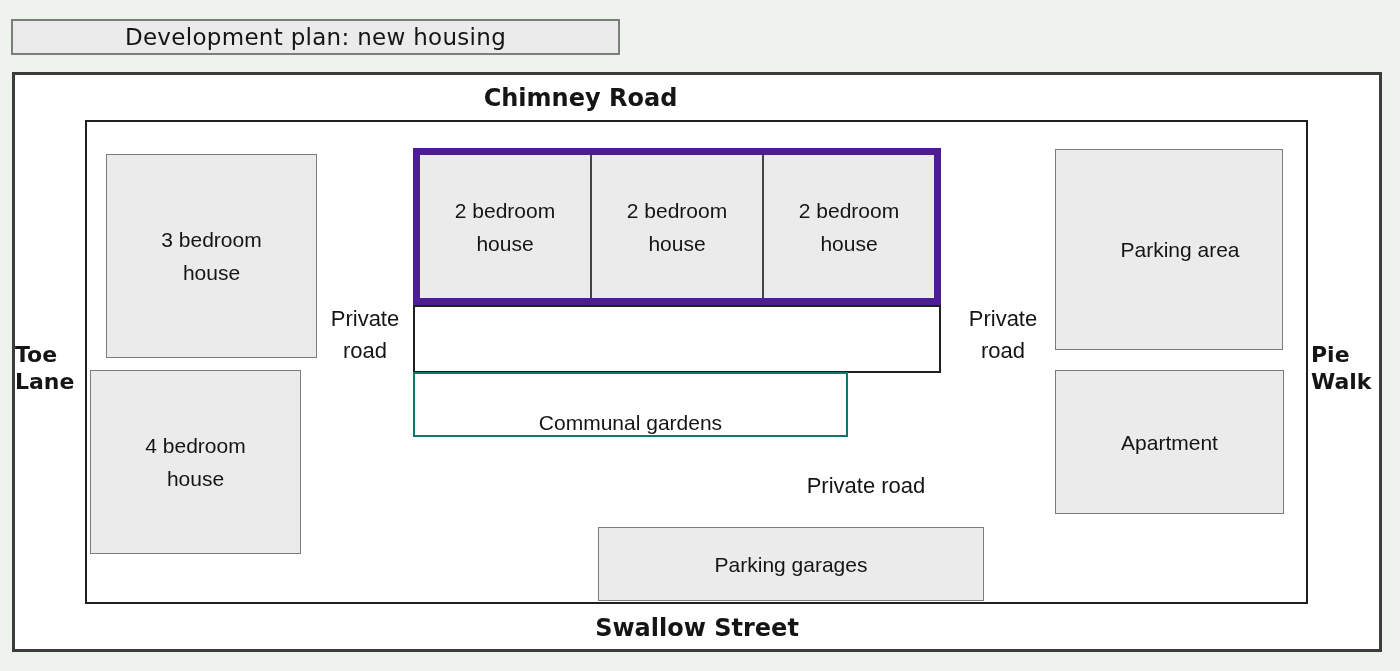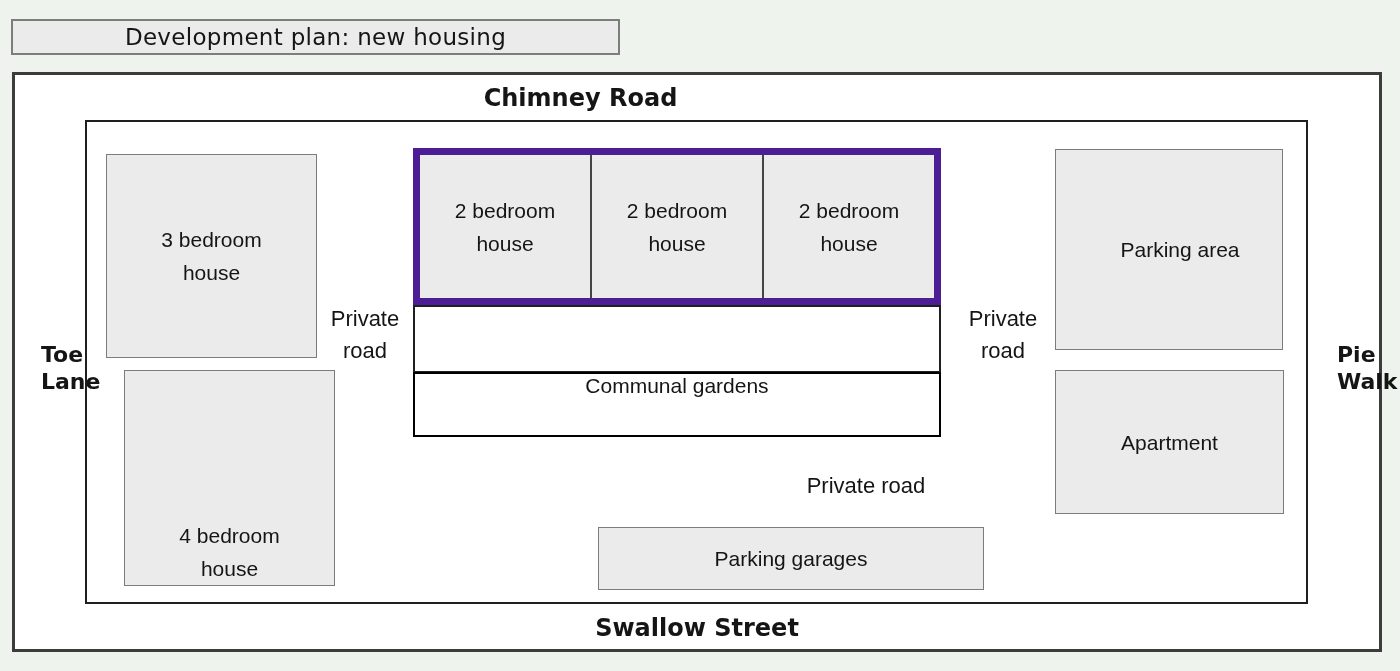--- a/index.html
+++ b/index.html
@@ -53,41 +53,40 @@
     z-index: 3;
     text-align: center;
   }
   .street-top    { left: 12px;  top: 84px;  width: 1137px; }
   .street-bottom { left: 12px;  top: 614px; width: 1370px; }
   .street-side {
     font-size: 22px;
     line-height: 27px;
     text-align: left;
     white-space: pre-line;
-    margin-left: 26px;
   }
   .street-left  { left: 15px;   top: 341px; width: 70px; }
   .street-right { left: 1311px; top: 341px; width: 72px; }
 
   
   .bldg {
     background: #ebebeb;
     border: 1px solid #7c7c7c;
     display: flex; align-items: center; justify-content: center;
     text-align: center;
     font-size: 21px;
     line-height: 33px;
     z-index: 3;
     white-space: pre-line;
   }
   .b-three-bed  { left: 106px;  top: 154px; width: 211px; height: 204px; }
-  .b-four-bed   { left: 124px;  top: 370px; width: 211px; height: 216px; align-items: flex-end; }
+  .b-four-bed   { left: 90px;  top: 370px; width: 211px; height: 184px; }
   .b-parking-area { left: 1055px; top: 149px; width: 228px; height: 201px; padding-left: 22px; }
   .b-apartment  { left: 1055px; top: 370px; width: 229px; height: 144px; }
-  .b-garages    { left: 598px;  top: 527px; width: 386px; height: 63px; }
+  .b-garages    { left: 598px;  top: 527px; width: 386px; height: 74px; }
 
   
   .two-bed-row {
     left: 413px; top: 148px; width: 528px; height: 157px;
     display: flex;
     border: 7px solid #4c1d95;
     background: #ebebeb;
     z-index: 3;
   }
   .two-bed-cell {
@@ -102,24 +101,24 @@
   .two-bed-cell:last-child { border-right: none; }
 
   
   .road-strip {
     left: 413px; top: 305px; width: 528px; height: 68px;
     background: #ffffff;
     border: 2px solid #1f1f1f;
     z-index: 3;
   }
   .communal {
-    left: 413px; top: 372px; width: 528px; height: 65px;
-    background: #ffffff;
-    border: 2px solid #000000;
-    display: flex; align-items: flex-start; justify-content: center;
+    left: 413px; top: 372px; width: 435px; height: 65px;
+    background: #ffffff;
+    border: 2px solid #0f766e;
+    display: flex; align-items: flex-end; justify-content: center;
     font-size: 21px;
     z-index: 3;
   }
 
   
   .proad {
     font-size: 22px;
     line-height: 32px;
     text-align: center;
     z-index: 3;

